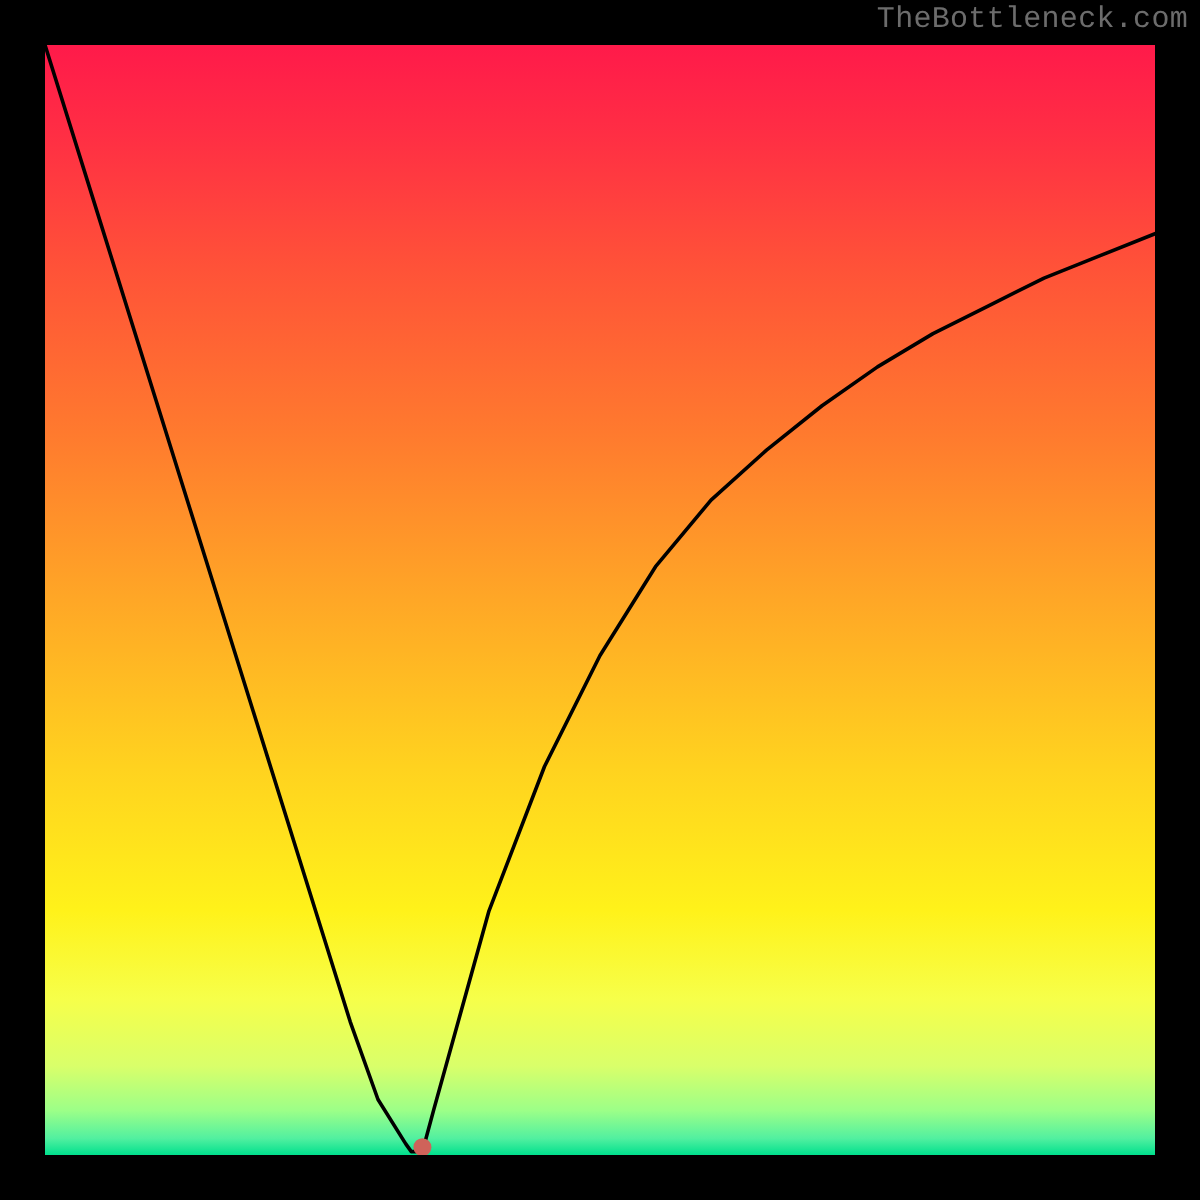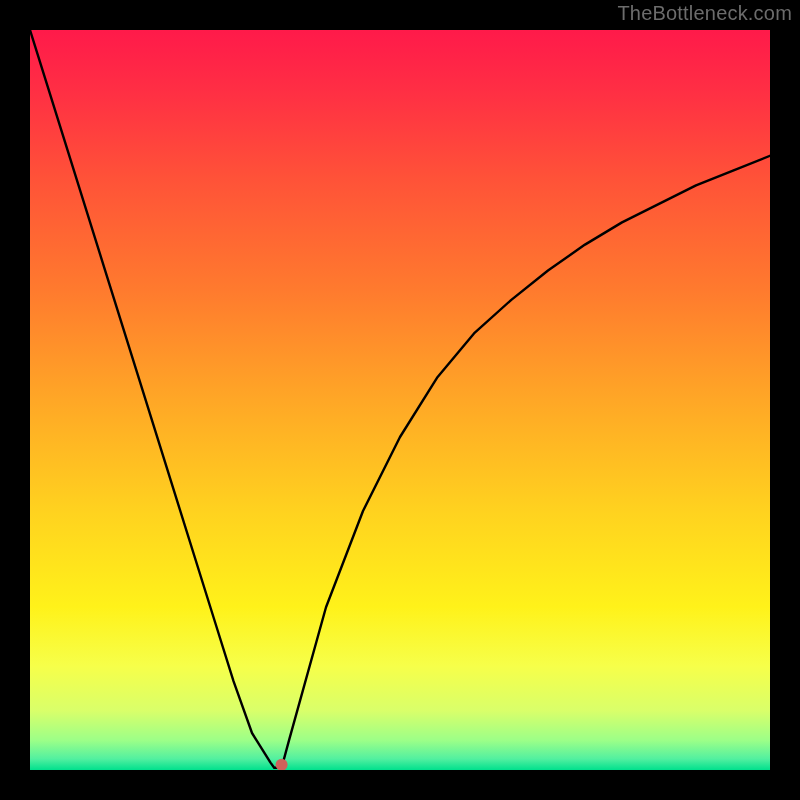--- a/index.html
+++ b/index.html
@@ -9,20 +9,21 @@
     height: 800px;
     background: #000;
     font-family: Arial, Helvetica, sans-serif;
     overflow: hidden;
   }
   .frame {
     position: relative;
     width: 800px;
     height: 800px;
     background: #000;
+    font-family: Liberation Mono, monospace;
   }
   .watermark {
     position: absolute;
     top: 2px;
     right: 8px;
     color: #6c6c6c;
     font-size: 20px;
     font-weight: 400;
     letter-spacing: 0.2px;
     z-index: 5;

